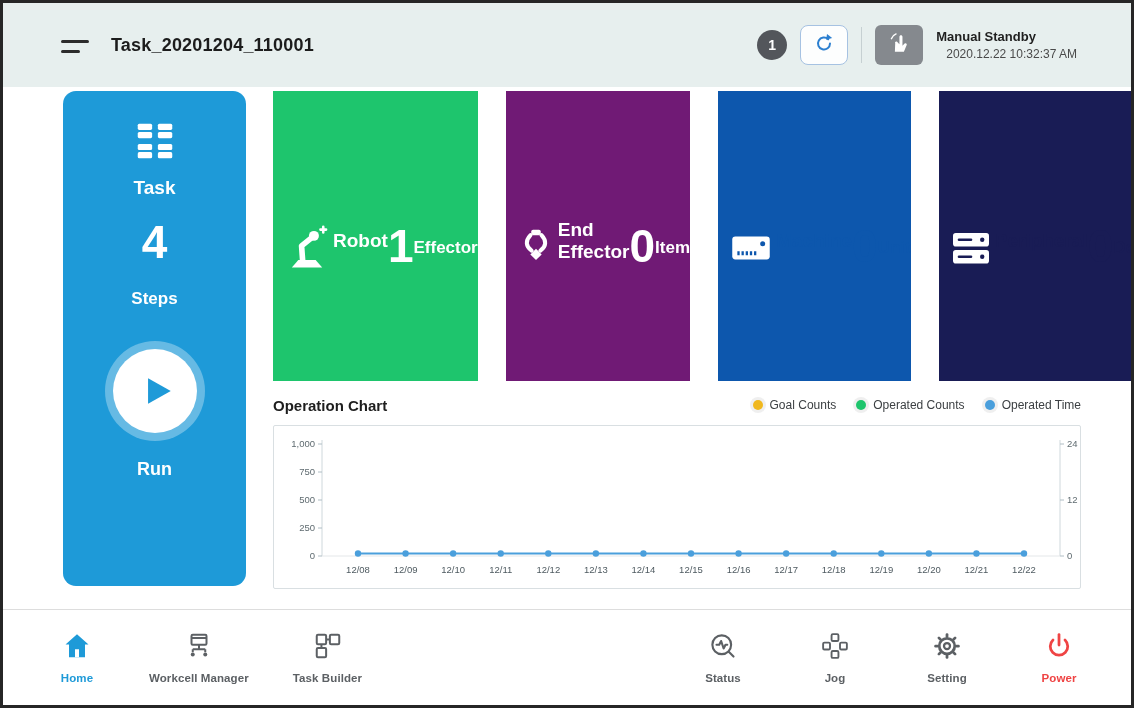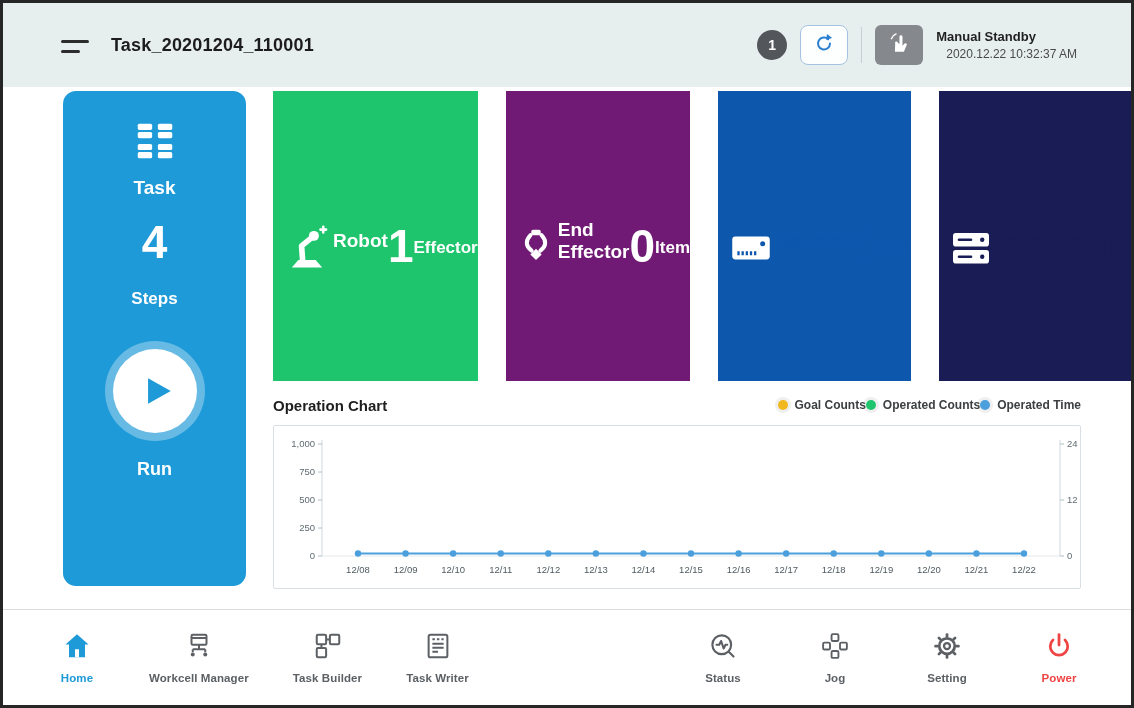--- a/index.html
+++ b/index.html
@@ -30,21 +30,21 @@
   .card-title{margin-top:10px;font-size:19px;font-weight:bold;}
   .card-count{margin-top:20px;font-size:46px;font-weight:bold;line-height:1;}
   .card-unit{margin-top:24px;font-size:17px;font-weight:bold;text-align:right;}
   .run-btn{margin-top:40px;width:84px;height:84px;border-radius:50%;background:#fff;box-shadow:0 0 0 8px rgba(255,255,255,.32);display:flex;align-items:center;justify-content:center;cursor:pointer;}
   .run-label{margin-top:26px;font-size:18px;font-weight:bold;}
 
   
   .chart-section{position:absolute;left:270px;top:391px;width:808px;}
   .chart-head{display:flex;align-items:center;height:22px;}
   .chart-title{font-size:15px;font-weight:bold;color:#1e1e1e;}
-  .legend{margin-left:auto;display:flex;align-items:center;font-weight:bold;}
+  .legend{margin-left:auto;display:flex;align-items:center;gap:20px;}
   .legend-item{display:flex;align-items:center;gap:7px;font-size:12px;color:#3c4043;}
   .legend-dot{width:10px;height:10px;border-radius:50%;box-shadow:0 0 0 3px rgba(120,120,120,.12);}
   .chart-box{margin-top:9px;height:164px;border:1px solid #d9dfe2;border-radius:2px;box-sizing:border-box;background:#fff;}
   svg text{font-family:"Liberation Sans","DejaVu Sans",sans-serif;}
 
   
   .bottom-nav{position:absolute;left:0;right:0;bottom:0;height:96px;border-top:1px solid #ddd;display:flex;align-items:center;padding:0 44px 0 46px;box-sizing:border-box;background:#fff;}
   .nav-group{display:flex;align-items:center;gap:44px;}
   .nav-group.right{margin-left:auto;gap:56px;}
   .nav-item{display:flex;flex-direction:column;align-items:center;gap:7px;cursor:pointer;color:#5c6064;min-width:56px;}
@@ -283,30 +283,20 @@
           <svg width="30" height="30" viewBox="0 0 24 24" fill="none" stroke="currentColor" stroke-width="1.6">
             <rect x="3" y="3" width="7.5" height="7.5" rx="1"></rect>
             <rect x="13.5" y="3" width="7.5" height="7.5" rx="1"></rect>
             <rect x="3" y="13.5" width="7.5" height="7.5" rx="1"></rect>
             <path d="M10.5 6.75 H13.5 M6.75 10.5 V13.5"></path>
           </svg>
         </span>
         <span class="nav-label">Task Builder</span>
       </div>
 
-      <div class="nav-item">
-        <span>
-          <svg width="30" height="30" viewBox="0 0 24 24" fill="none" stroke="currentColor" stroke-width="1.6">
-            <rect x="4.5" y="3" width="15" height="18" rx="1.5"></rect>
-            <path d="M7.5 6.6 H16.5" stroke-dasharray="2 1.6"></path>
-            <path d="M7.5 10.2 H16.5 M7.5 13.4 H16.5 M7.5 16.6 H12"></path>
-          </svg>
-        </span>
-        <span class="nav-label">Task Writer</span>
-      </div>
     </div>
 
     <div class="nav-group right">
 
       <div class="nav-item">
         <span>
           <svg width="30" height="30" viewBox="0 0 24 24" fill="none" stroke="currentColor" stroke-width="1.7">
             <circle cx="11" cy="11" r="7.5"></circle>
             <path d="M6.8 11 H9 L10.5 8 L12.5 14 L14 11 H15.4" stroke-linejoin="round" stroke-linecap="round"></path>
             <path d="M16.6 16.6 L20.4 20.4" stroke-linecap="round"></path>

